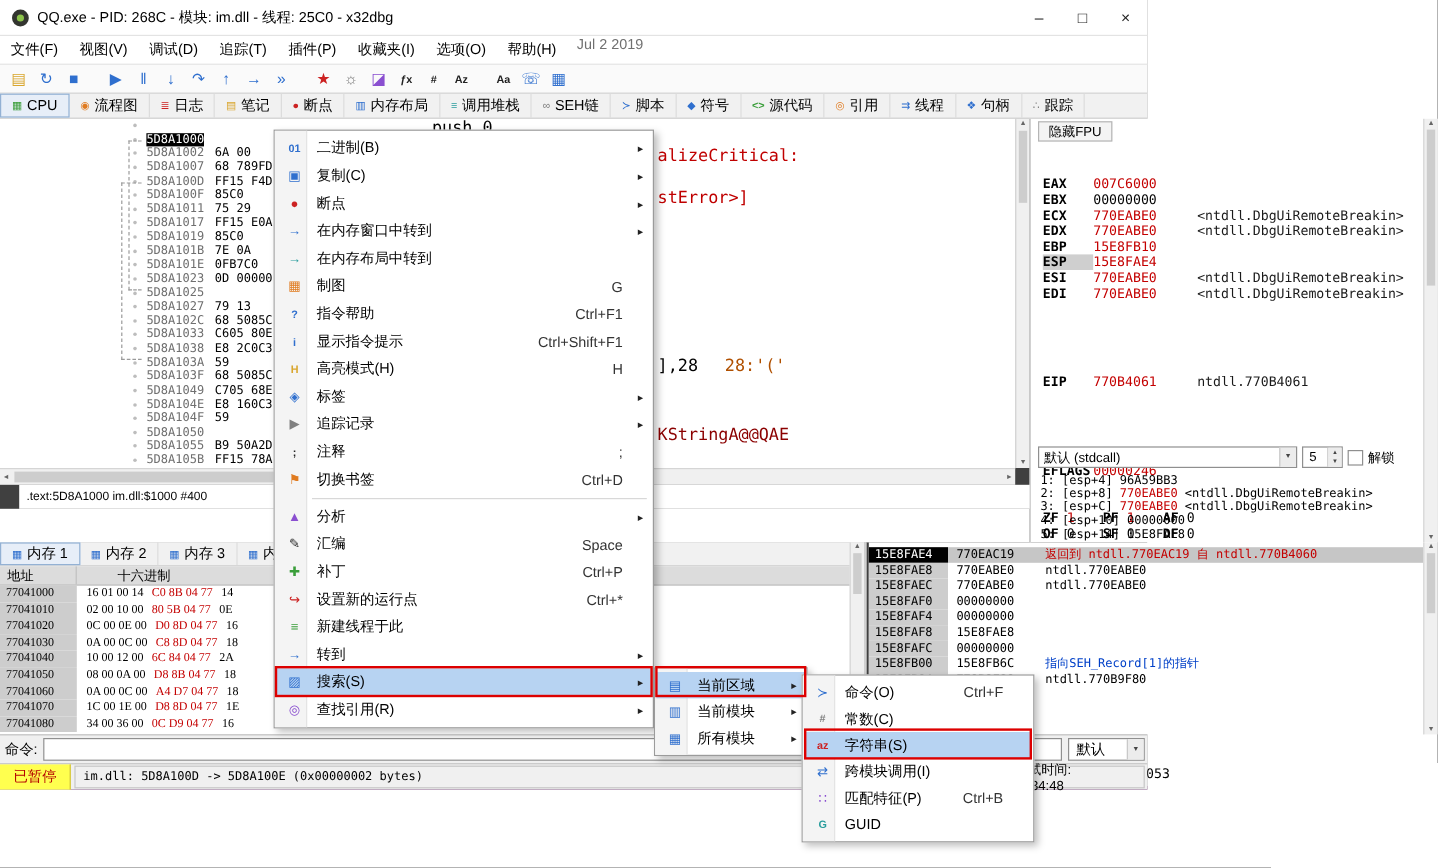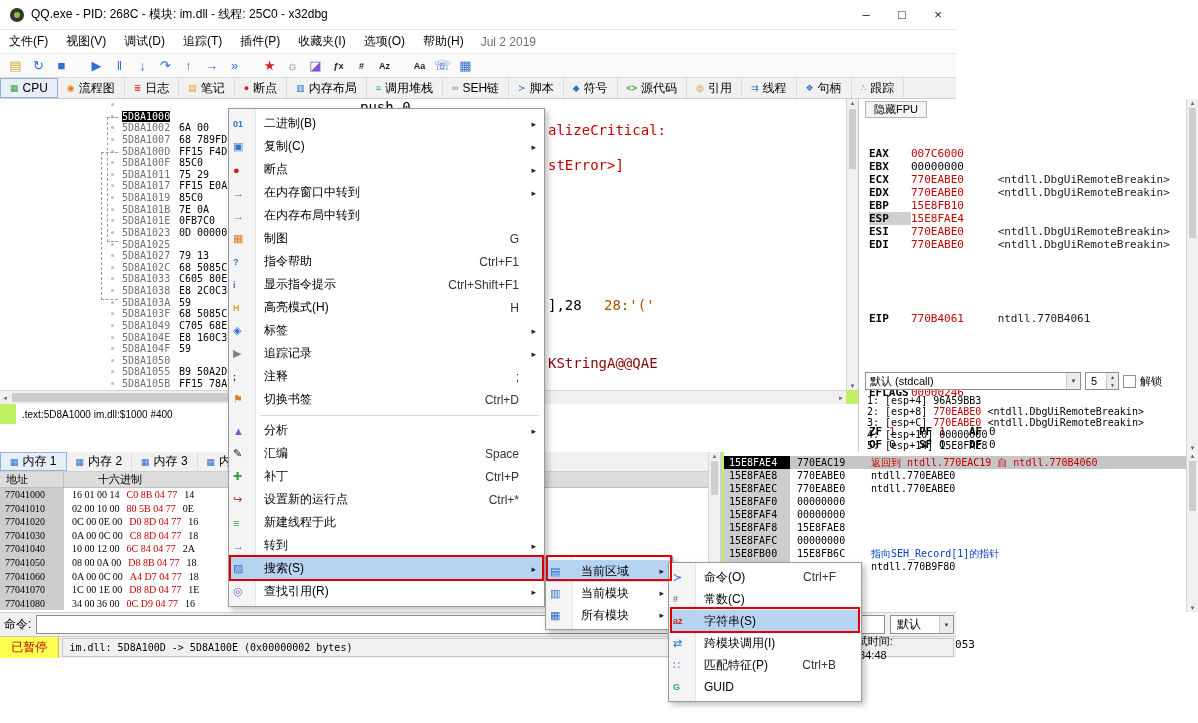--- a/index.html
+++ b/index.html
@@ -1,26 +1,26 @@
 <!DOCTYPE html>
 <html><head>
 <meta charset="utf-8">
 <style>
 *{margin:0;padding:0;box-sizing:border-box}
 html,body{width:1198px;height:723px}
 body{position:relative;background:#fff;font-family:"Liberation Sans",sans-serif;font-size:12px;color:#000;overflow:hidden}
-#win{position:absolute;left:0;top:0;width:956px;height:658px;background:#bef264;border-bottom:3px solid #701a75}
+#win{position:absolute;left:0;top:0;width:956px;height:658px;background:#404040;border-bottom:3px solid #701a75}
 
 #titlebar{position:absolute;left:0;top:0;width:100%;height:30px;background:#fff;display:flex;align-items:center;padding-left:10px;gap:7px;border-bottom:1px solid #e3e3e3}
 #app-icon{width:14px;height:14px;border-radius:50%;background:#33352f;position:relative;flex:0 0 14px}
 #app-icon::after{content:"";position:absolute;left:4px;top:4px;width:6px;height:6px;border-radius:50%;background:#8bc34a}
 #win-controls{margin-left:auto;display:flex}
 .wbtn{width:36px;height:30px;display:flex;align-items:center;justify-content:center;font-size:13px;color:#222}
 
-#menubar{position:absolute;left:0;top:30px;width:100%;height:24px;background:#fff;display:flex;align-items:center;border-bottom:1px solid #e6e6e6}
+#menubar{position:absolute;left:0;top:30px;width:100%;height:24px;background:#fff;display:flex;border-bottom:1px solid #e6e6e6}
 .mb-item{padding:0 9px;height:100%;display:flex;align-items:center}
 #build-date{color:#707070;margin-left:8px}
 
 #toolbar{position:absolute;left:0;top:54px;width:100%;height:24px;background:#fafafa;border-bottom:1px solid #dcdcdc;display:flex;align-items:center;padding-left:4px}
 .tb-icon{width:23px;height:20px;display:flex;align-items:center;justify-content:center}
 .tb-icon.gap{margin-left:12px}
 .tb-icon i{font-style:normal;font-size:13px}
 
 #tabbar{position:absolute;left:0;top:78px;width:100%;height:21px;background:#f1f1f1;border-bottom:1px solid #cfcfcf;display:flex;align-items:stretch}
 .tab{display:flex;align-items:center;gap:4px;padding:0 9px;border-right:1px solid #dcdcdc;white-space:nowrap}
@@ -128,21 +128,21 @@
 #status-msg{width:794px;border:1px solid #c6c6c6;margin:1px 0 1px 3px;display:flex;align-items:center;padding-left:6px;font-family:"DejaVu Sans Mono",monospace;font-size:10px}
 #status-time{margin-left:auto;border:1px solid #c6c6c6;margin-top:1px;margin-bottom:1px;margin-right:2px;display:flex;align-items:center;padding:0 10px;font-size:11px}
 
 .menu{position:absolute;background:#fff;border:1px solid #9b9b9b;box-shadow:3px 3px 6px rgba(0,0,0,.25);padding:3px 1px;z-index:50}
 .menu::before{content:"";position:absolute;left:0;top:0;bottom:0;width:26px;background:#f4f4f4;border-right:1px solid #e4e4e4}
 #ctx-menu{left:228px;top:108px;width:317px}
 .mrow{height:23px;display:flex;align-items:center;position:relative;padding-left:3px}
 .mrow.hl{background:#b7d3f2}
 .mrow.sep{height:8px}
 .mrow.sep::after{content:"";position:absolute;left:30px;right:4px;top:4px;border-top:1px solid #d8d8d8}
-.m-ic{width:25px;flex:0 0 25px;text-align:left;font-size:11px;position:relative}
+.m-ic{width:25px;flex:0 0 25px;text-align:center;font-size:11px;position:relative}
 .m-label{padding-left:6px;white-space:nowrap}
 .m-short{margin-left:auto;padding-right:24px;color:#333;white-space:nowrap}
 .m-arrow{position:absolute;right:7px;font-size:9px;color:#222}
 .m-arrow.on::after{content:"▸"}
 #submenu-region{left:545px;top:556px;width:128px}
 #submenu-search{left:668px;top:562px;width:194px}
 #submenu-region .mrow,#submenu-search .mrow{height:22px}
 .redbox{position:absolute;border:2px solid #dd0000;z-index:70;pointer-events:none}
 #redbox-search{left:229px;top:555px;width:315px;height:26px}
 #redbox-region{left:546px;top:555px;width:126px;height:26px}

